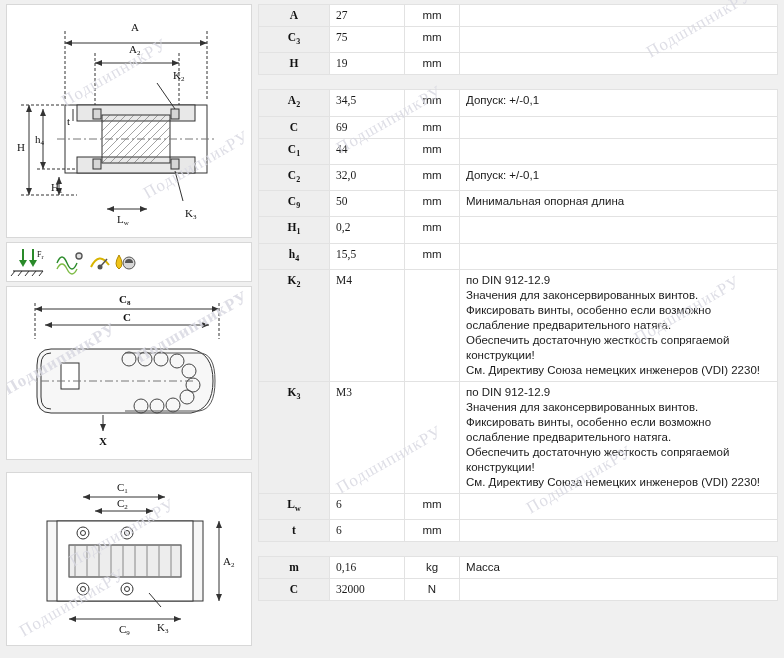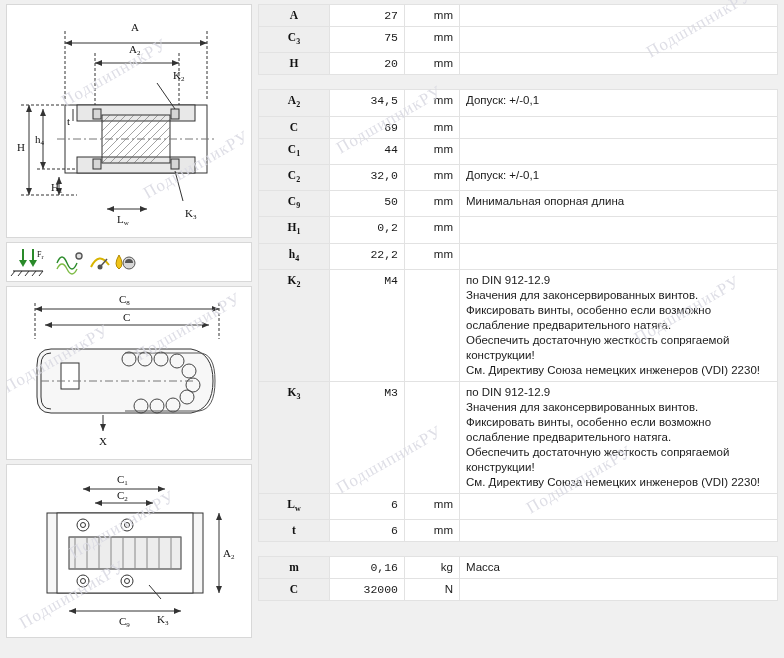--- a/index.html
+++ b/index.html
@@ -16,21 +16,21 @@
   
   .left{
     position:absolute;left:6px;top:4px;width:246px;
   }
   .figbox{
     background:#ffffff;border:1px solid #d8d8d8;
     position:relative;overflow:hidden;
   }
   .fig1{height:232px;margin-bottom:4px;}
   .icons{height:38px;background:#ffffff;border:1px solid #d8d8d8;margin-bottom:4px;position:relative;overflow:hidden;}
-  .fig2{height:172px;margin-bottom:4px;}
+  .fig2{height:172px;margin-bottom:12px;font-weight:bold;}
   .fig3{height:172px;}
 
   .wm{
     position:absolute;
     font-family:"Liberation Serif", serif;
     color:#d9d9e2;
     font-size:17px;
     letter-spacing:1px;
     transform:rotate(-30deg);
     white-space:nowrap;
@@ -54,25 +54,25 @@
     font-size:11.5px;
     line-height:15px;
   }
   td.sym{
     width:58px;background:#eeeeee;text-align:center;
     font-family:"Liberation Serif", serif;
     font-weight:bold;font-size:12px;
     color:#111;
   }
   td.val{
-    width:62px;text-align:right;
-    font-family:Liberation Mono, monospace;
+    width:62px;text-align:left;
+    font-family:Liberation Serif, serif;
     white-space:nowrap;
   }
-  td.unit{width:42px;text-align:right;color:#222;}
+  td.unit{width:42px;text-align:center;color:#222;}
   td.note{text-align:left;}
   td.note .line{display:block;}
   .sub{font-size:8px;vertical-align:sub;}
 
   svg{display:block;}
   .wmwrap{position:absolute;inset:0;pointer-events:none;}
 </style>
 </head>
 <body>
 
@@ -318,21 +318,21 @@
           <td class="note"></td>
         </tr>
         <tr>
           <td class="sym">C<span class="sub">3</span></td>
           <td class="val">75</td>
           <td class="unit">mm</td>
           <td class="note"></td>
         </tr>
         <tr>
           <td class="sym">H</td>
-          <td class="val">20</td>
+          <td class="val">19</td>
           <td class="unit">mm</td>
           <td class="note"></td>
         </tr>
       </tbody>
     </table>
 
     <table class="spec">
       <tbody>
         <tr>
           <td class="sym">A<span class="sub">2</span></td>
@@ -365,21 +365,21 @@
           <td class="note">Минимальная опорная длина</td>
         </tr>
         <tr>
           <td class="sym">H<span class="sub">1</span></td>
           <td class="val">0,2</td>
           <td class="unit">mm</td>
           <td class="note"></td>
         </tr>
         <tr>
           <td class="sym">h<span class="sub">4</span></td>
-          <td class="val">22,2</td>
+          <td class="val">15,5</td>
           <td class="unit">mm</td>
           <td class="note"></td>
         </tr>
         <tr>
           <td class="sym">K<span class="sub">2</span></td>
           <td class="val">M4</td>
           <td class="unit"></td>
           <td class="note">
             <span class="line">по DIN 912-12.9</span>
             <span class="line">Значения для законсервированных винтов.</span>

